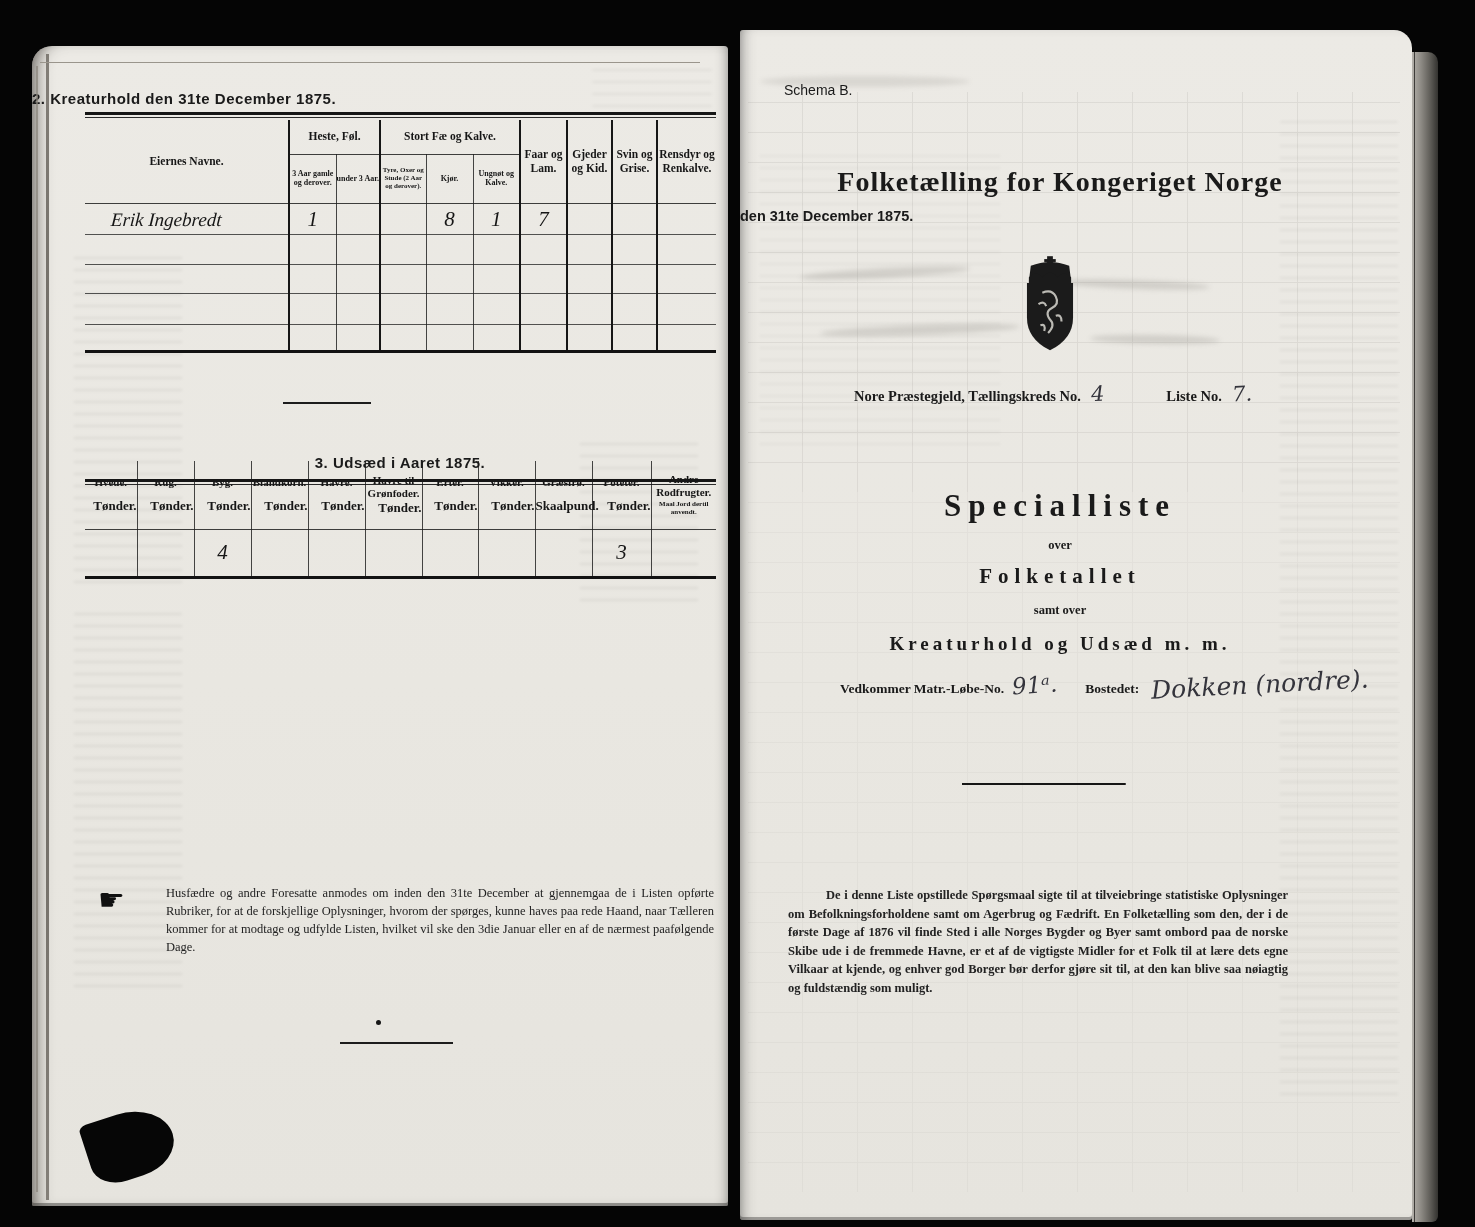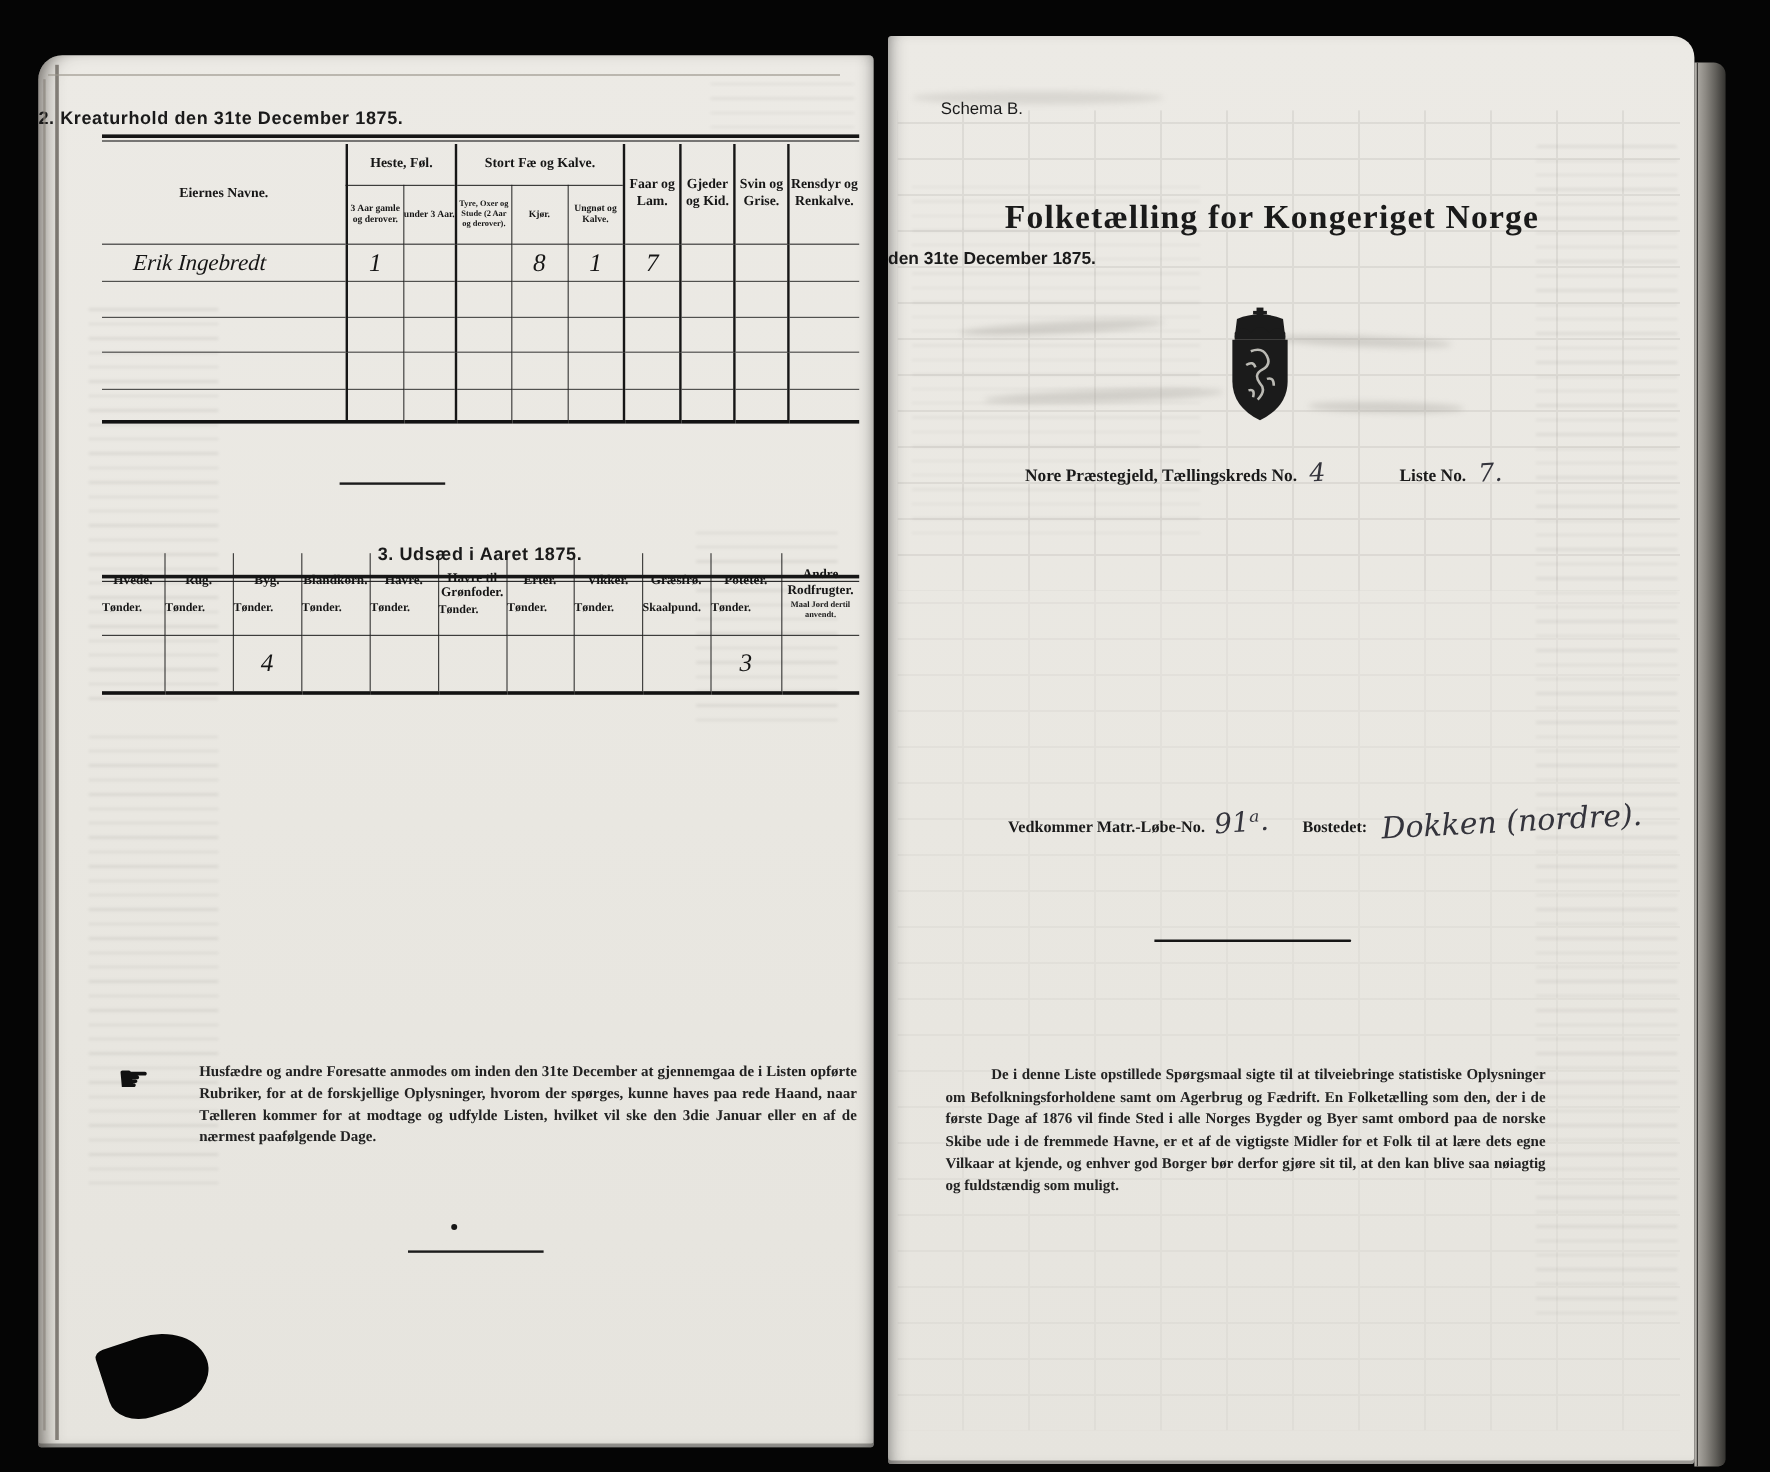--- a/index.html
+++ b/index.html
@@ -51,27 +51,27 @@
   #kreatur-rule{left:53px;top:66px;width:631px;}
   #udsaed-rule{left:53px;top:433px;width:631px;}
   .hr-light{border-right:1px solid rgba(25,25,25,.8);}
   .hr-heavy{border-right:2px solid #161616;}
   .row-line{border-bottom:1px solid rgba(30,30,30,.75);}
   .head-line{border-bottom:1px solid rgba(30,30,30,.85);}
   .bot-heavy{border-bottom:3px solid #121212;}
   .gh{font-weight:bold;font-size:11.5px;text-align:center;line-height:1.15;}
   .sh{font-weight:bold;font-size:8px;text-align:center;line-height:1.12;}
   .uh{font-weight:bold;font-size:11px;text-align:center;line-height:1.15;}
-  .uu{font-weight:bold;font-size:10px;text-align:left;line-height:1.1;}
+  .uu{font-weight:bold;font-size:13px;text-align:right;line-height:1.1;}
   .uu-small{font-weight:bold;font-size:7px;text-align:center;line-height:1.15;}
   .val{font-size:21px;text-align:center;}
   #divider-2-3{position:absolute;left:251px;top:356px;width:88px;height:2px;background:#1c1c1c;}
   #footnote-wrap{position:absolute;left:66px;top:838px;width:618px;}
   #manicule{position:absolute;left:0;top:-2px;font-size:30px;color:#111;font-family:"DejaVu Sans",sans-serif;}
-  #footnote-text{margin-left:68px;width:548px;font-size:12.5px;font-weight:bold;line-height:18px;text-align:justify;color:#222;}
+  #footnote-text{margin-left:68px;width:548px;font-size:12.5px;font-weight:normal;line-height:18px;text-align:justify;color:#222;}
   #dot-mark{position:absolute;left:344px;top:974px;width:5px;height:5px;border-radius:50%;background:#161616;}
   #end-line{position:absolute;left:308px;top:996px;width:113px;height:2px;background:#1c1c1c;}
   
   #schema-label{position:absolute;left:44px;top:52px;font-size:14px;font-weight:normal;font-family:"Liberation Sans",sans-serif;}
   #rp-title{position:absolute;left:0;top:136px;width:640px;text-align:center;font-size:28px;font-weight:bold;letter-spacing:1px;}
   #rp-subtitle{position:absolute;left:0;top:178px;width:640px;text-align:left;font-size:14.5px;font-weight:bold;font-family:"Liberation Sans",sans-serif;}
   #coat{position:absolute;left:262px;top:226px;width:96px;height:106px;}
   #district-line{position:absolute;left:0;top:352px;width:640px;text-align:center;font-size:14.5px;font-weight:bold;}
   #district-line .hw{font-size:21px;font-weight:normal;display:inline-block;transform:rotate(-3deg);margin:0 14px -4px 10px;vertical-align:baseline;}
   #district-line .gap{display:inline-block;width:48px;}
@@ -318,20 +318,27 @@
       <path d="M38,50 Q44,46 46,52"></path>
       <path d="M56,62 Q62,60 62,68"></path>
       <path d="M40,72 Q46,70 44,78"></path>
     </g>
   </svg>
 
   <div id="district-line">
     <span class="b">Nore Præstegjeld,  Tællingskreds No.</span><span class="hw">4</span><span class="gap"></span><span class="b">Liste No.</span><span class="hw">7.</span>
   </div>
 
+  <div id="list-heading">
+    <div id="lh1">Specialliste</div>
+    <div id="lh2">over</div>
+    <div id="lh3">Folketallet</div>
+    <div id="lh4">samt over</div>
+    <div id="lh5">Kreaturhold og Udsæd m. m.</div>
+  </div>
 
   <div id="matr-line">
     <span class="b">Vedkommer Matr.-Løbe-No.</span><span class="hw">91ᵃ.</span><span class="b" style="margin-left:18px;">Bostedet:</span><span class="hw2 hw">Dokken (nordre).</span>
   </div>
 
   <div id="mid-rule"></div>
 
   <div id="info-par">De i denne Liste opstillede Spørgsmaal sigte til at tilveiebringe statistiske Oplysninger om Befolkningsforholdene samt om Agerbrug og Fædrift.  En Folketælling som den, der i de første Dage af 1876 vil finde Sted i alle Norges Bygder og Byer samt ombord paa de norske Skibe ude i de fremmede Havne, er et af de vigtigste Midler for et Folk til at lære dets egne Vilkaar at kjende, og enhver god Borger bør derfor gjøre sit til, at den kan blive saa nøiagtig og fuldstændig som muligt.</div>
 </div>
 

